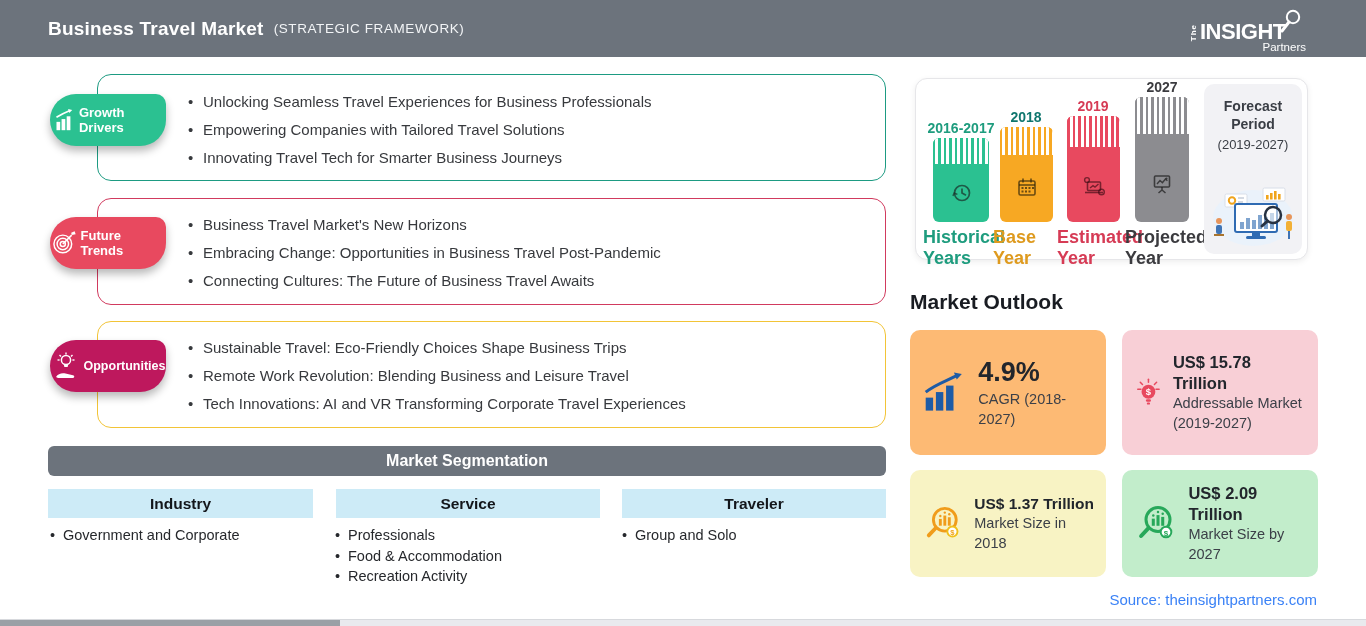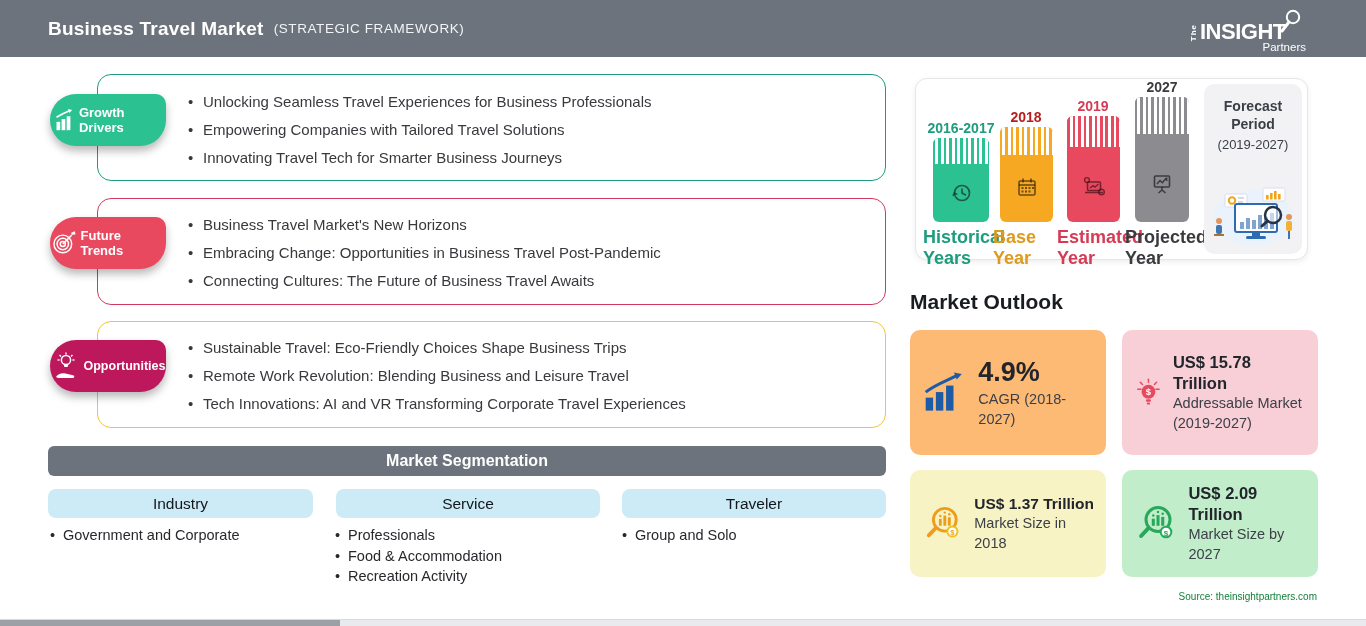--- a/index.html
+++ b/index.html
@@ -38,23 +38,23 @@
 
   ul.bullets { position:absolute; left:188px; width:690px; list-style:none; }
   .bullets-drivers { top:88px; } .bullets-trends { top:211px; } .bullets-opps { top:334px; }
   ul.bullets li { position:relative; padding-left:15px; font-size:15px; color:#37393D; line-height:28px; }
   ul.bullets li::before { content:"•"; position:absolute; left:0; color:#37393D; }
 
   
   .seg-bar { position:absolute; left:48px; top:446px; width:838px; height:30px; background:#6C737C;
              border-radius:6px; display:flex; align-items:center; justify-content:center;
              color:#fff; font-size:16px; font-weight:bold; }
-  .seg-head { position:absolute; top:489px; height:29px; background:#CDEBF7; border-radius:8px;
+  .seg-head { position:absolute; top:489px; height:29px; background:#CDEBF7; border-radius:0;
               display:flex; align-items:center; justify-content:center; font-size:15.5px;
-              font-weight:normal; color:#13161B; }
+              font-weight:bold; color:#13161B; }
   .seg-head-industry { left:48px;  width:265px; }
   .seg-head-service  { left:336px; width:264px; }
   .seg-head-traveler { left:622px; width:264px; }
   ul.seg-items { position:absolute; top:525px; list-style:none; }
   .seg-items-industry { left:50px; } .seg-items-service { left:335px; } .seg-items-traveler { left:622px; }
   ul.seg-items li { position:relative; padding-left:13px; font-size:14.5px; color:#26282C; line-height:20.5px; }
   ul.seg-items li::before { content:"•"; position:absolute; left:0; }
 
   
   .timeline-box { position:absolute; left:915px; top:78px; width:393px; height:182px; background:#fff;
@@ -75,21 +75,21 @@
   .tbar-2 .stripes { height:28px; background:repeating-linear-gradient(90deg,#F7A823 0 2.5px,#fff 2.5px 5.5px); }
   .tbar-3 { left:1067px; top:116px; width:53px; height:106px; background:#E8495F; }
   .tbar-3 .stripes { height:31px; background:repeating-linear-gradient(90deg,#E8495F 0 2.5px,#fff 2.5px 5.5px); }
   .tbar-4 { left:1135px; top:97px;  width:54px; height:125px; background:#8C8C90; }
   .tbar-4 .stripes { height:37px; background:repeating-linear-gradient(90deg,#8C8C90 0 2.5px,#fff 2.5px 5.5px); }
   .tbar-1 .bar-icon { top:40px; } .tbar-2 .bar-icon { top:46px; }
   .tbar-3 .bar-icon { top:56px; } .tbar-4 .bar-icon { top:72px; }
 
   .year-label { position:absolute; font-size:14px; font-weight:bold; text-align:center; }
   .year-1 { left:921px;  top:120px; width:80px; color:#1E9C7E; }
-  .year-2 { left:986px;  top:109px; width:80px; color:#b91c1c; }
+  .year-2 { left:986px;  top:109px; width:80px; color:#0f766e; }
   .year-3 { left:1053px; top:98px;  width:80px; color:#D63B55; }
   .year-4 { left:1122px; top:79px;  width:80px; color:#3B3B3F; }
   .bar-caption { position:absolute; top:227px; font-size:18px; font-weight:bold; text-align:left; line-height:1.18; }
   .cap-1 { left:923px;  width:76px; color:#1E9C7E; }
   .cap-2 { left:993px;  width:68px; color:#DE9A1E; }
   .cap-3 { left:1057px; width:74px; color:#D63B55; }
   .cap-4 { left:1125px; width:74px; color:#3B3B3F; }
 
   
   .outlook-title { position:absolute; left:910px; top:290px; font-size:21px; font-weight:bold; color:#191C22; }
@@ -97,21 +97,21 @@
   .card-cagr   { left:910px;  top:330px; width:196px; height:125px; background:#fdba74; }
   .card-addr   { left:1122px; top:330px; width:196px; height:125px; background:#F8CFD6; }
   .card-size18 { left:910px;  top:470px; width:196px; height:107px; background:#F8F3C4; }
   .card-size27 { left:1122px; top:470px; width:196px; height:107px; background:#C2EDCB; }
   .card-text { display:flex; flex-direction:column; }
   .card-value { font-size:16.5px; font-weight:bold; color:#22262C; line-height:1.3; }
   .card-cagr .card-value { font-size:27px; }
   .card-size18 .card-value { font-size:15.5px; white-space:nowrap; }
   .card-desc { font-size:14.5px; color:#3C4048; line-height:1.35; }
 
-  .source-line { position:absolute; right:49px; top:591px; font-size:10px; color:#15803d; }
+  .source-line { position:absolute; right:49px; top:591px; font-size:15px; color:#3b82f6; }
 
   
   .hscrollbar { position:absolute; left:0; bottom:0; width:1366px; height:7px; background:#E9EAEE;
                 border-top:1px solid #d7d9dd; }
   .hscroll-thumb { position:absolute; left:0; top:0; width:340px; height:7px; background:#9AA0A6; }
 </style>
 </head>
 <body>
 
 <div class="canvas">

